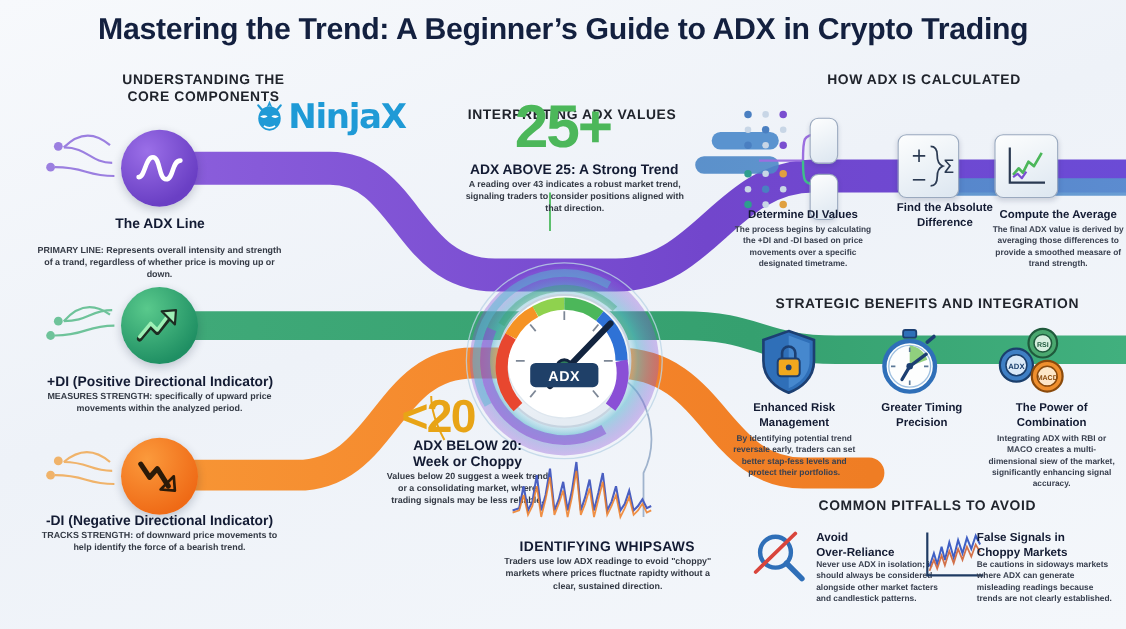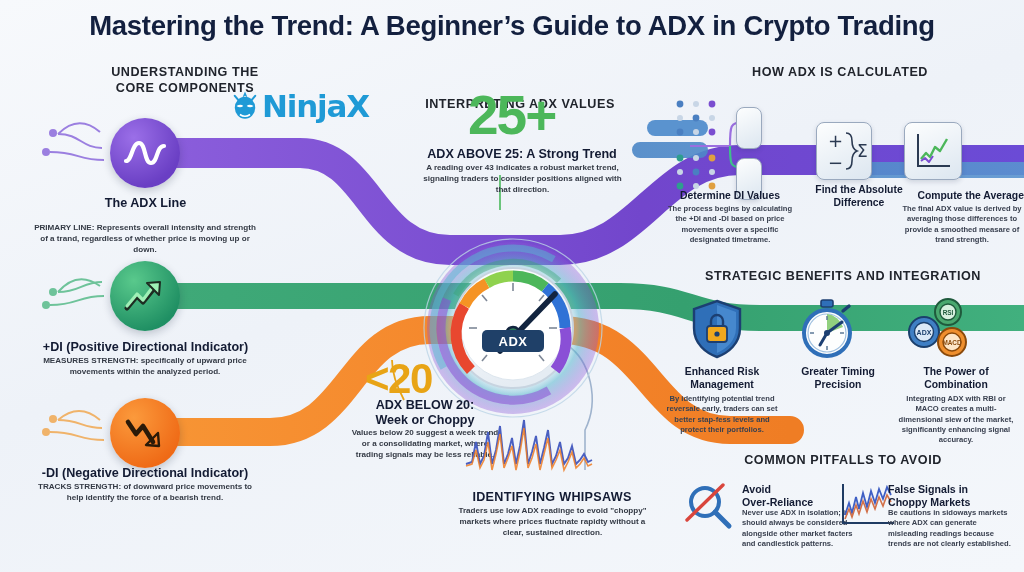--- a/index.html
+++ b/index.html
@@ -323,21 +323,21 @@
       <polyline points="11,33 15,30 19,34 23,28" fill="none" stroke="#7a4ed0" stroke-width="2" stroke-linejoin="round"></polyline>
     </svg>
   </div>
 
   <div class="mini-title" style="left:666px; top:190px; width:128px; white-space:pre-line;">Determine DI Values</div>
   <div class="mini-body" style="left:664px; top:204px; width:132px;">The process begins by calculating the +DI and -DI based on price movements over a specific designated timetrame.</div>
 
   <div class="mini-title" style="left:800px; top:184px; width:118px; white-space:pre-line;">Find the Absolute
 Difference</div>
 
-  <div class="mini-title" style="left:900px; top:190px; width:124px; white-space:pre-line;text-align:right;">Compute the Average</div>
+  <div class="mini-title" style="left:900px; top:190px; width:124px; white-space:pre-line;">Compute the Average</div>
   <div class="mini-body" style="left:902px; top:204px; width:120px;">The final ADX value is derived by averaging those differences to provide a smoothed measare of trand strength.</div>
 
   <svg class="abs" style="left:690px; top:298px;" width="54" height="62" viewBox="0 0 54 62">
     <path d="M27 3 L50 11 V30 C50 46 38 55 27 59 C16 55 4 46 4 30 V11 Z" fill="#2f6fb8" stroke="#1c3f72" stroke-width="2.4"></path>
     <path d="M27 7 L46 14 V30 C46 43 36 51 27 55 Z" fill="#4f90d6" opacity=".75"></path>
     <rect x="17" y="28" width="20" height="16" rx="3" fill="#f0a81e" stroke="#1c3f72" stroke-width="1.8"></rect>
     <path d="M21 28 v-5 a6 6 0 0 1 12 0 v5" fill="none" stroke="#1c3f72" stroke-width="2.4"></path>
     <circle cx="27" cy="36" r="2.6" fill="#1c3f72"></circle>
   </svg>
 

